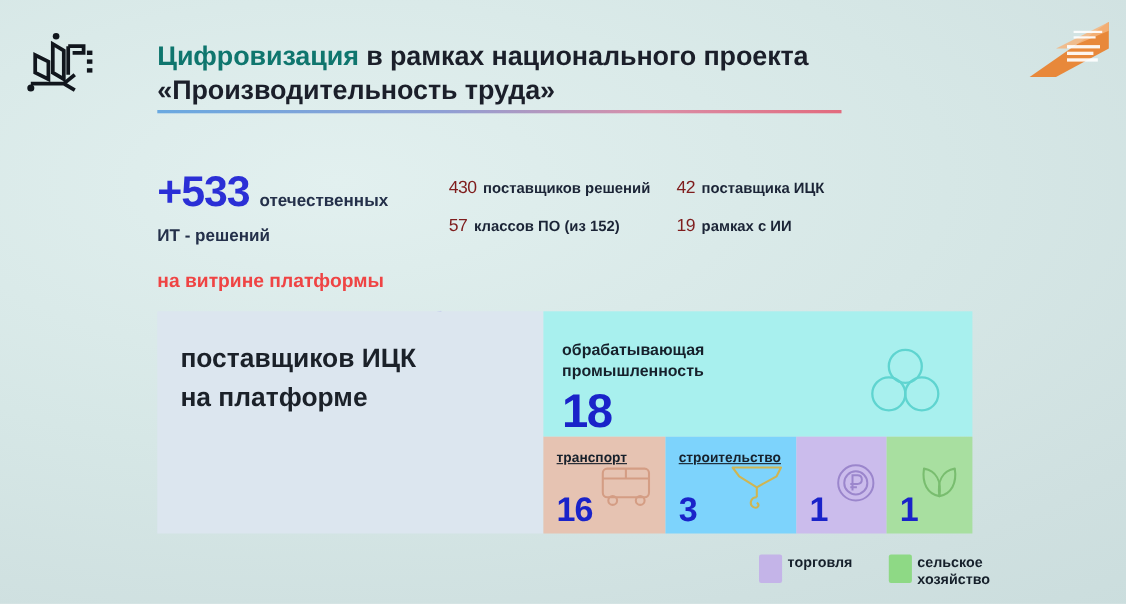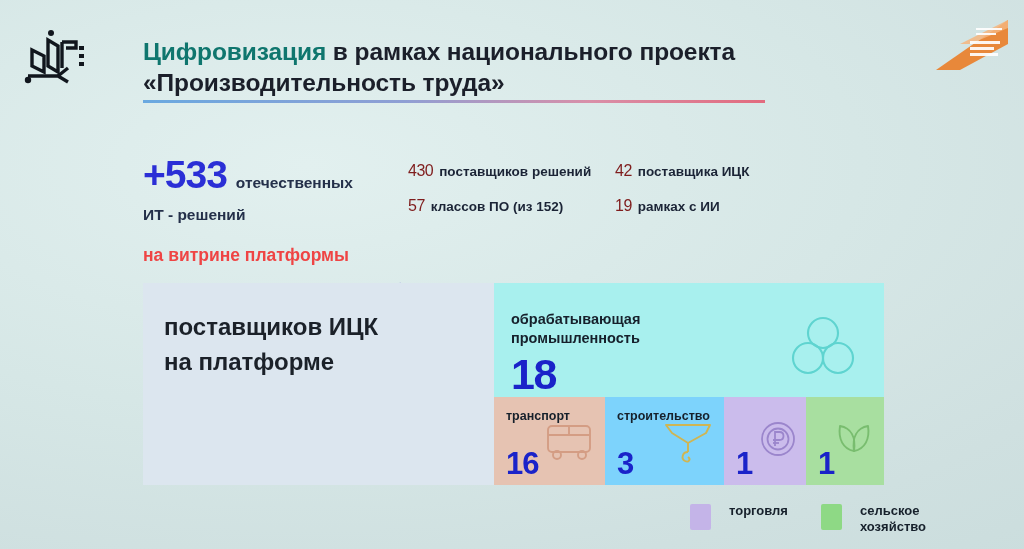--- a/index.html
+++ b/index.html
@@ -71,40 +71,40 @@
   }
   .cell-caption { font-size:14.5px; font-weight:bold; color:#16202b; line-height:18.5px; }
   #manufacturing-value {
     font-size:43px; font-weight:bold; color:#1a23c9; letter-spacing:-1.5px;
     line-height:44px; margin-top:5px;
   }
   #manufacturing-icon { position:absolute; right:26px; top:29px; width:70px; height:70px; }
 
   #cells-bottom-row { width:390px; height:88px; display:flex; }
   .mini-cell { position:relative; height:88px; }
-  .mini-cell .cell-caption { font-size:12.5px; padding:10px 0 0 12px; }
+  .mini-cell .cell-caption { font-size:12.5px; padding:10px 0 0 12px;text-decoration:underline; }
   .mini-value {
     position:absolute; left:12px; bottom:4px;
     font-size:31px; font-weight:bold; color:#1a23c9; letter-spacing:-1px; line-height:34px;
   }
   .mini-icon { position:absolute; }
 
   #cell-transport   { width:111px; background:#e6c3b2; }
   #cell-construction{ width:119px; background:#7dd3fc; }
   #cell-trade       { width:82px;  background:#cbbcec; }
   #cell-agriculture { width:78px;  background:#a8dfa0; }
 
   #transport-icon    { right:8px; top:26px; width:54px; height:40px; }
   #construction-icon { right:10px; top:22px; width:52px; height:50px; }
   #trade-icon        { right:4px; top:18px; width:48px; height:48px; }
   #agri-icon         { right:6px; top:16px; width:48px; height:48px; }
 
   
   #legend { position:absolute; left:690px; top:503px; display:flex; gap:33px; align-items:flex-start; }
-  .legend-item { display:flex; align-items:flex-start; gap:18px; }
+  .legend-item { display:flex; align-items:flex-start; gap:5px; }
   .legend-swatch { width:21px; height:26px; border-radius:2px; flex:0 0 auto; margin-top:1px; }
   .legend-label { font-size:13px; font-weight:bold; color:#16202b; line-height:16px; max-width:92px; }
 </style>
 </head>
 <body>
 
 <div id="slide-header">
 
   <div id="logo-left">
     <svg viewBox="0 0 72 68" width="72" height="68" aria-hidden="true">

